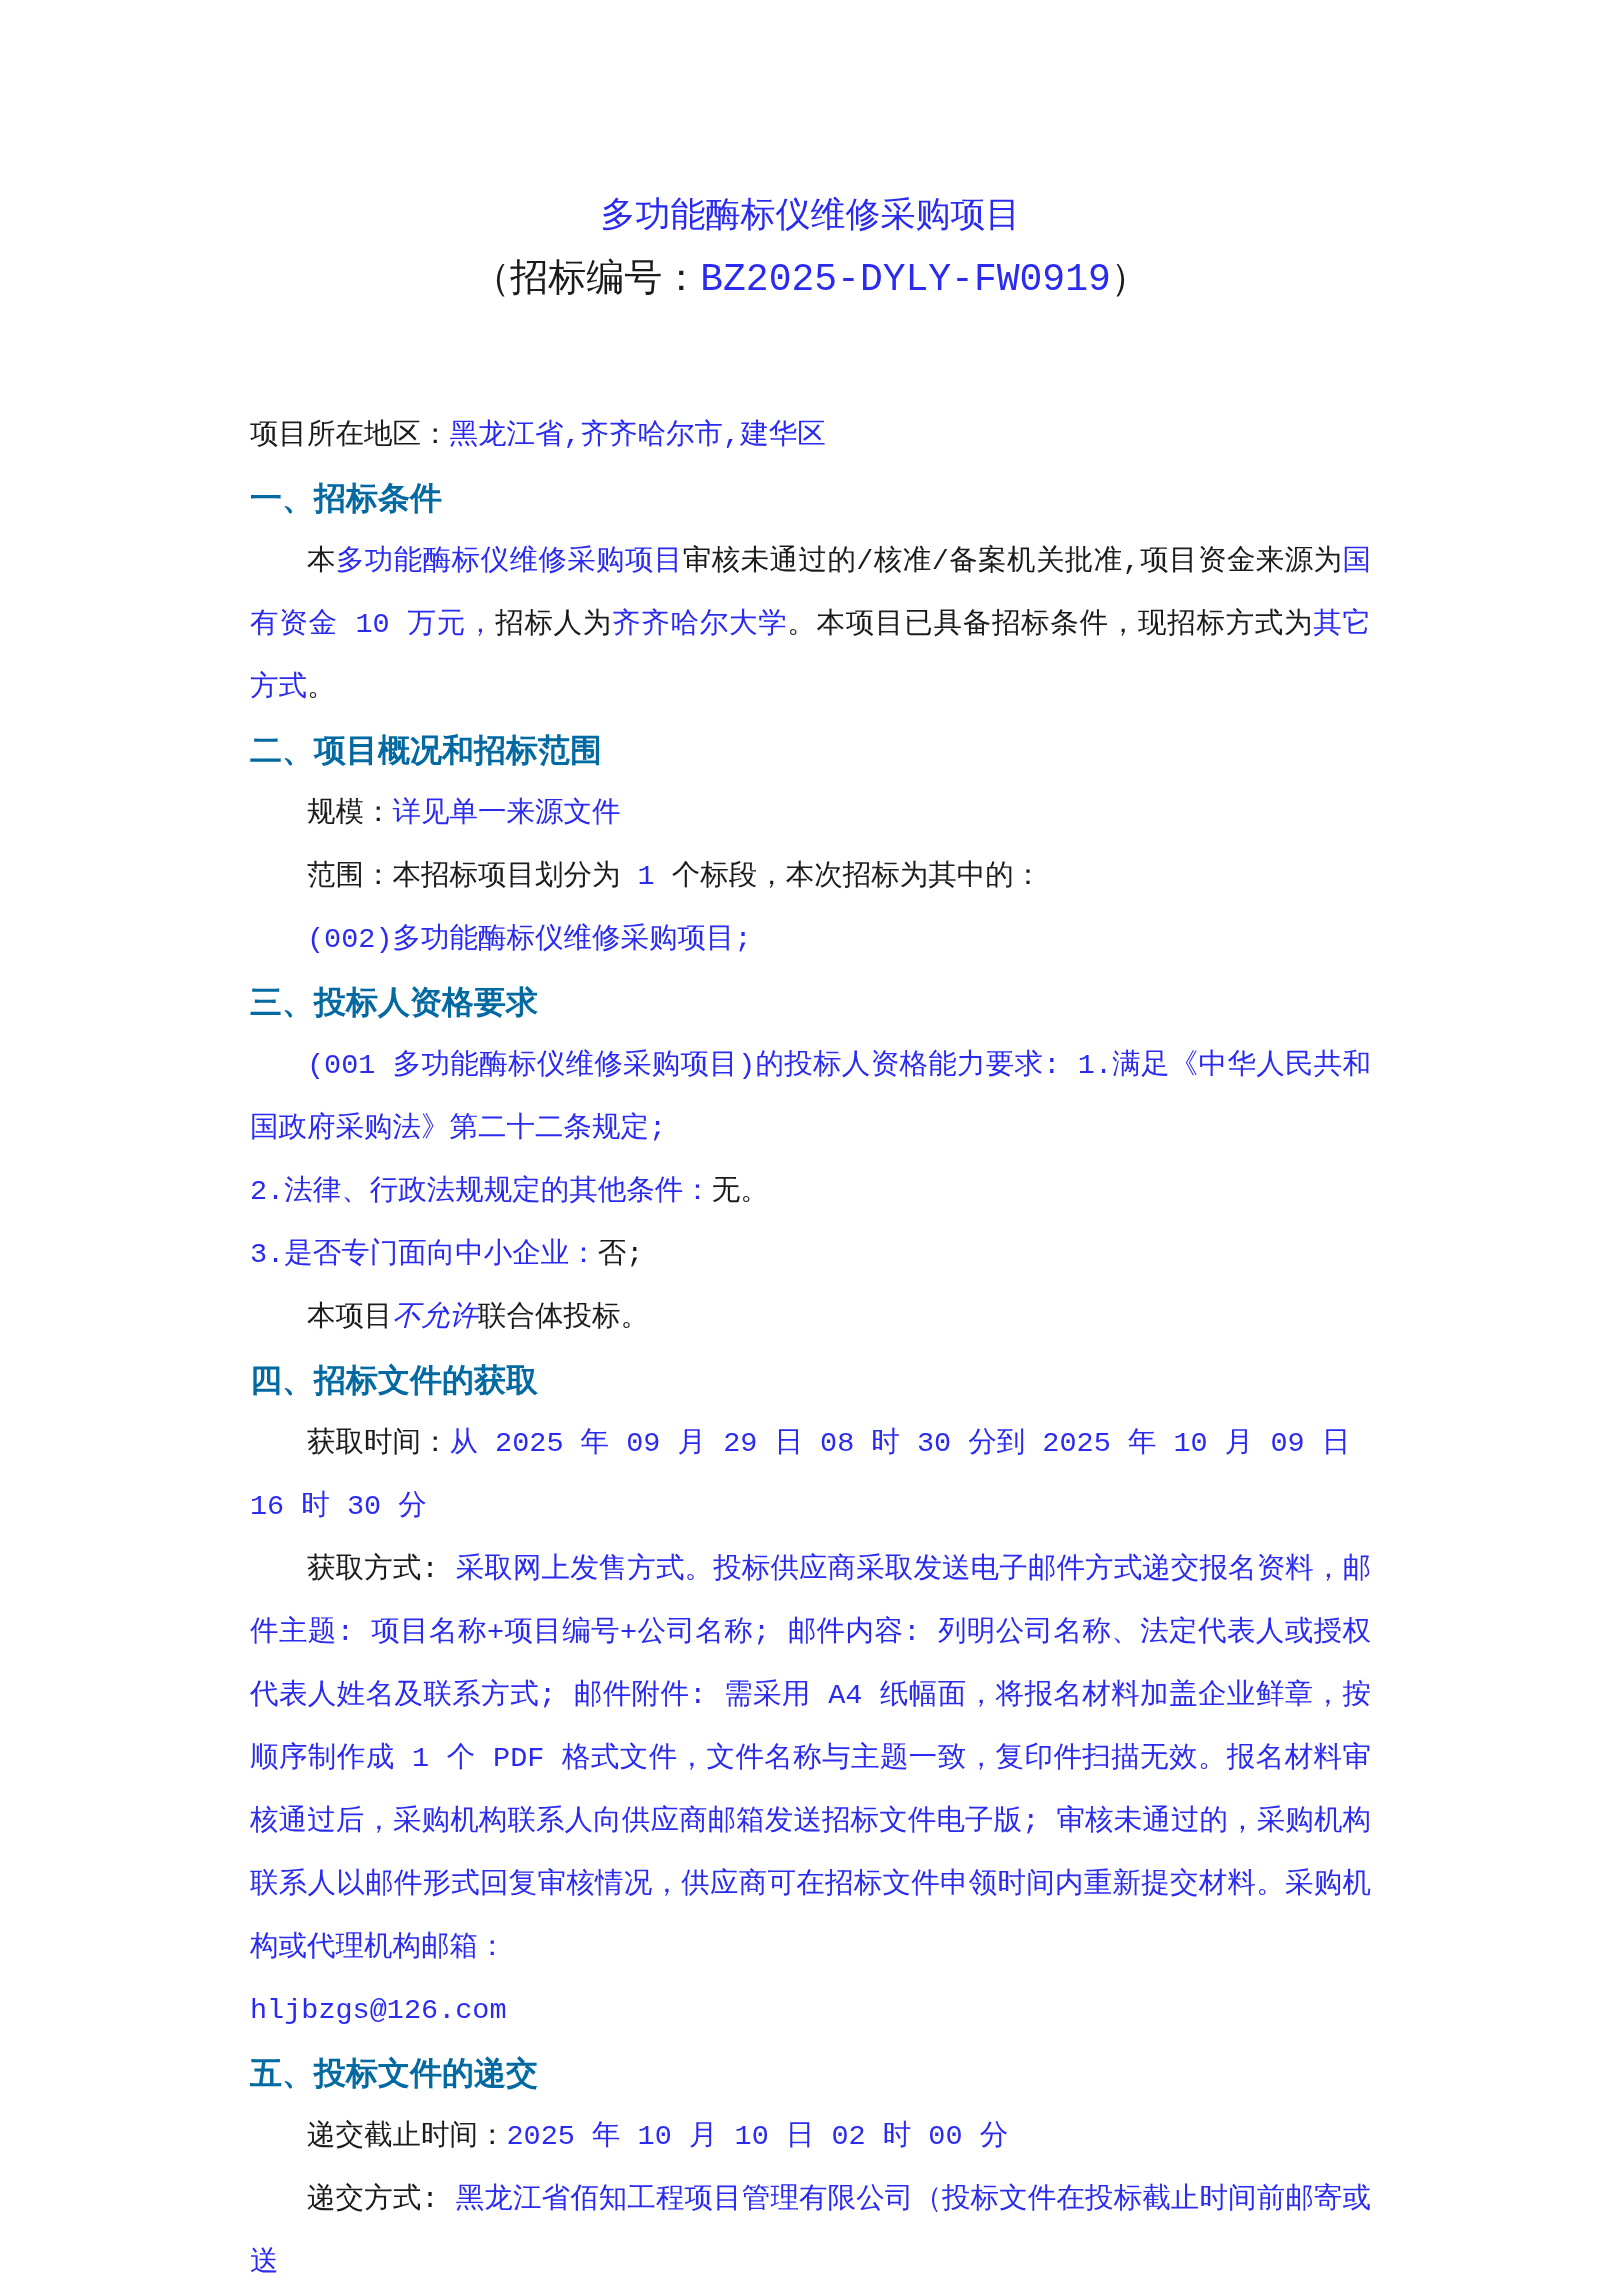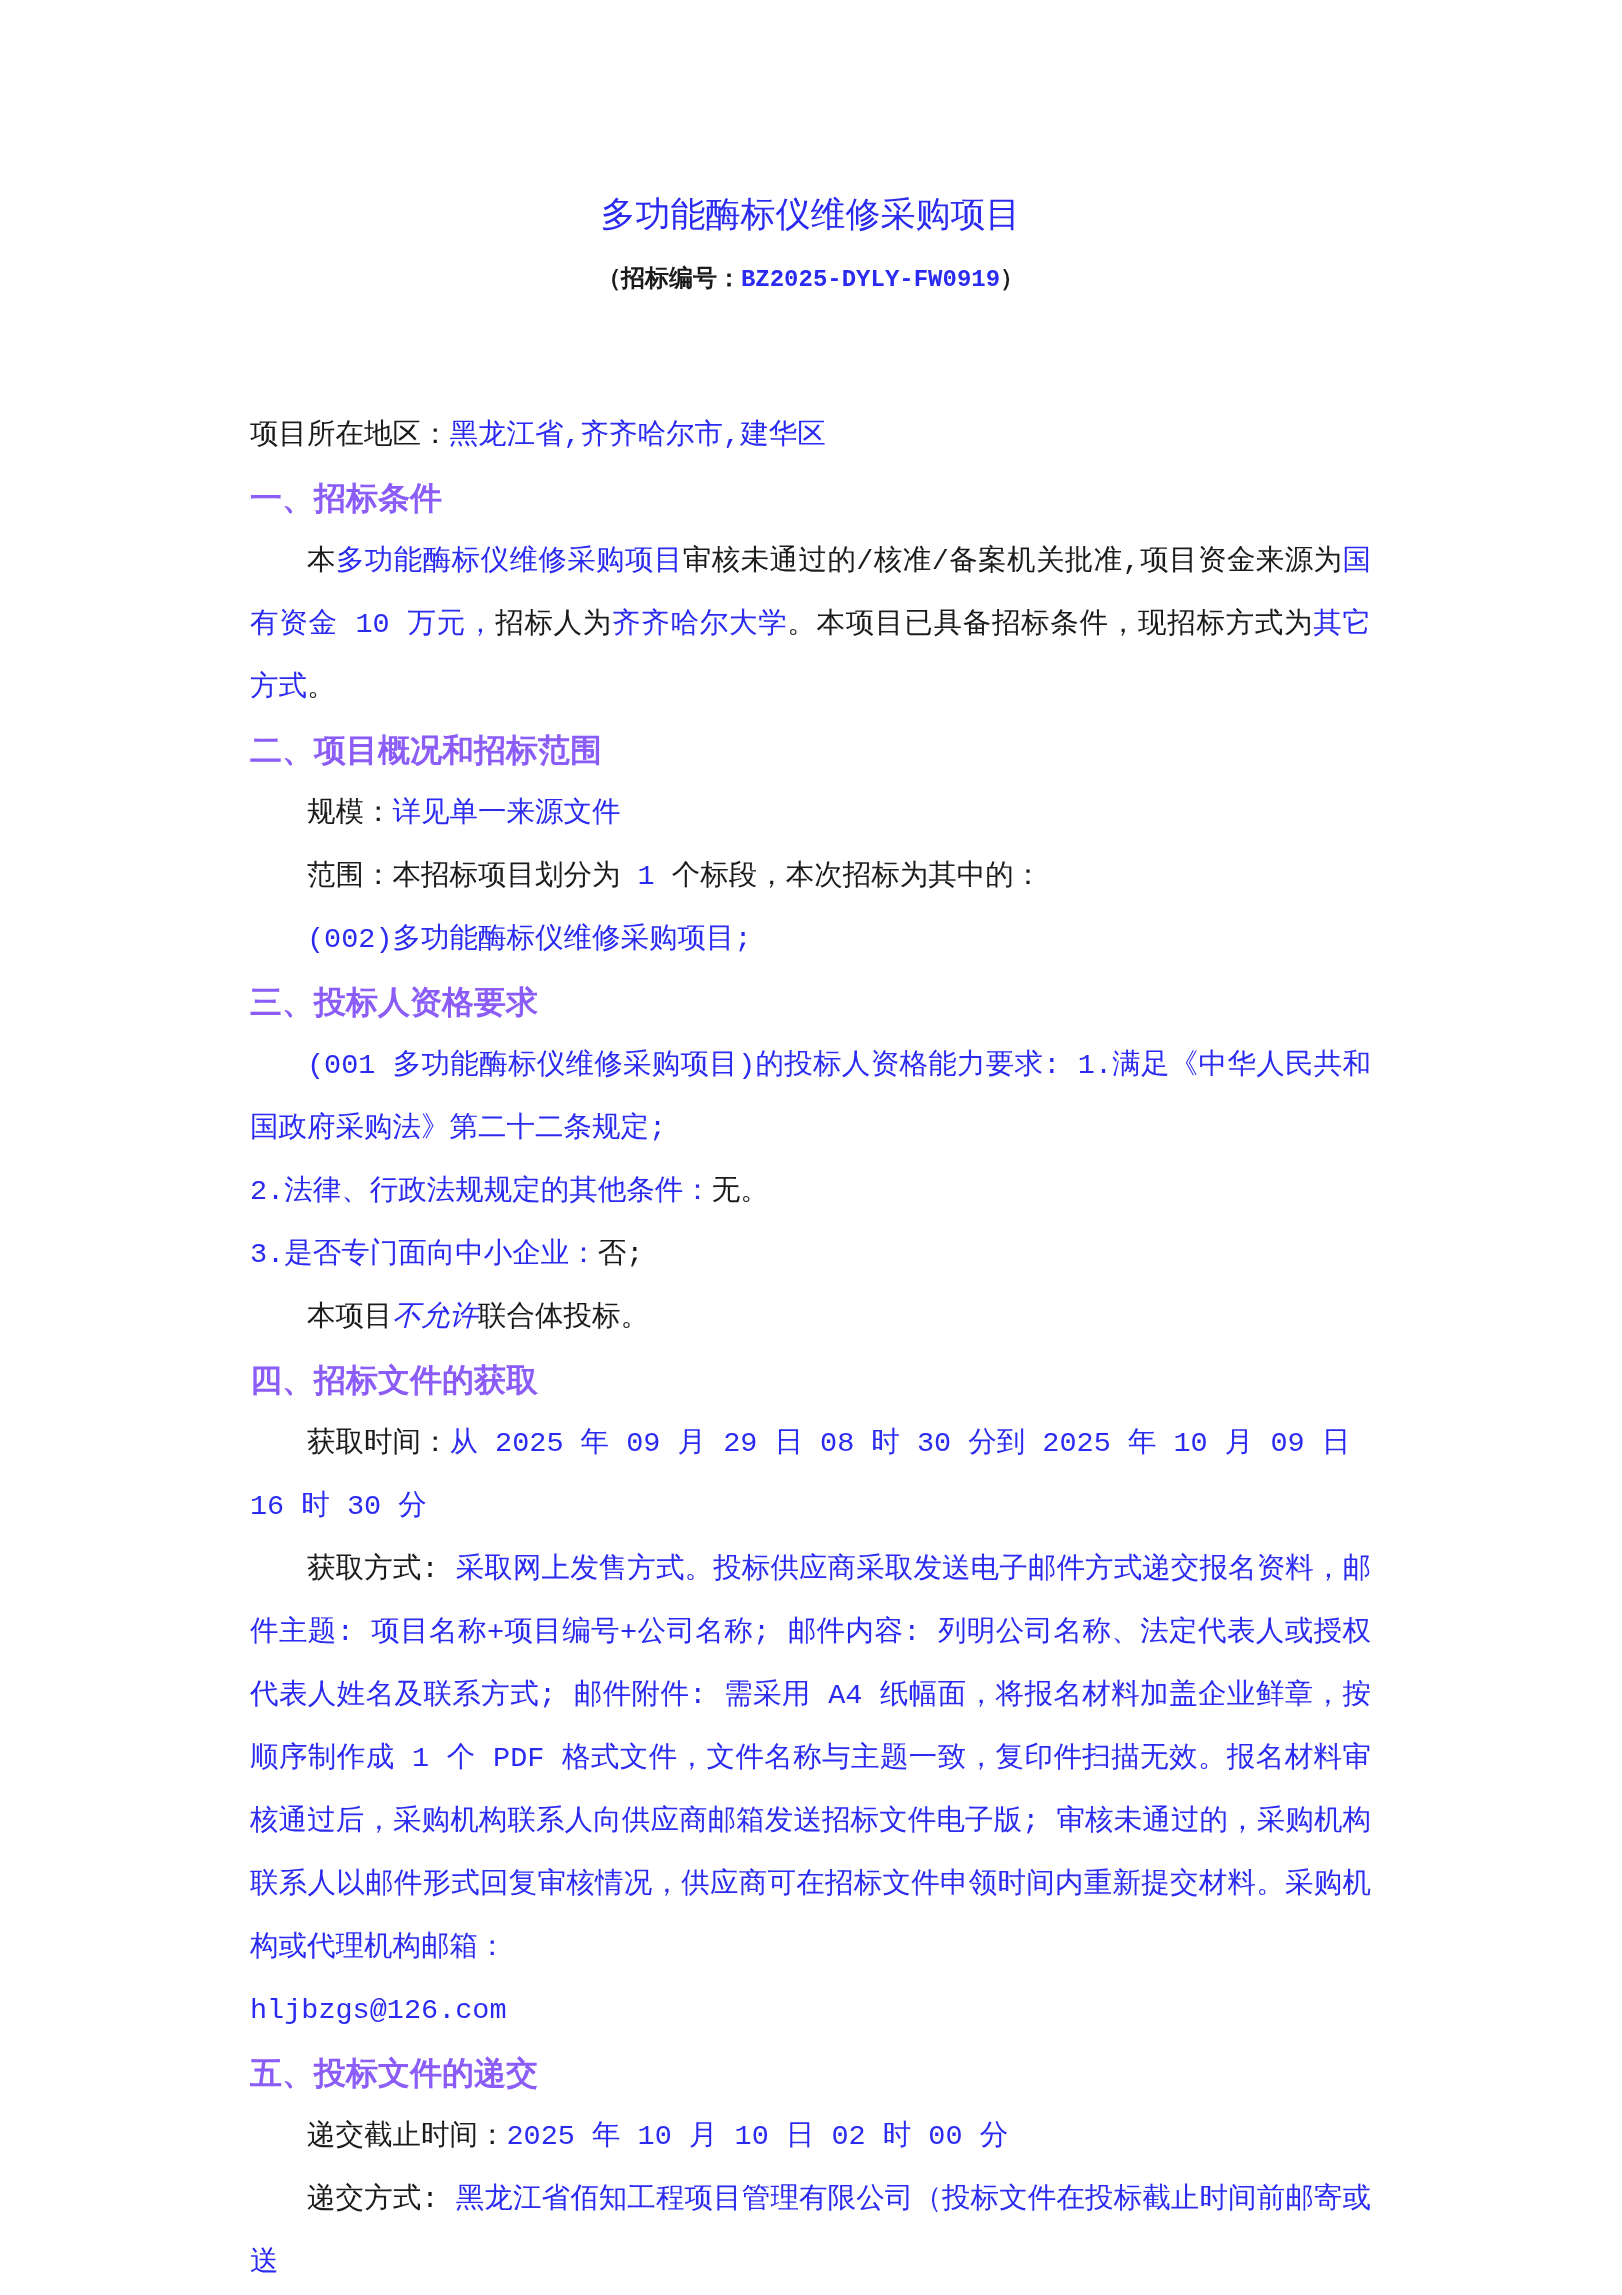--- a/index.html
+++ b/index.html
@@ -9,25 +9,25 @@
     font-family:"Liberation Mono","Liberation Serif",serif;
     color:var(--ink);
   }
   .doc { padding:181px 251px 6px 250px; font-size:28.5px; line-height:63px; }
   .title {
     font-size:35px; font-weight:normal; text-align:center;
     color:var(--blue); margin:0; line-height:67px;
     font-family:"Liberation Serif",serif;
   }
   .subtitle {
-    font-size:24px; text-align:center; margin:0 0 93px 0; line-height:63px;font-weight:bold;
+    font-size:38px; text-align:center; margin:0 0 93px 0; line-height:63px;
   }
   h2.h {
     font-family:"Liberation Sans",sans-serif; font-weight:bold;
-    font-size:32px; margin:0; line-height:63px; color:#8b5cf6;
+    font-size:32px; margin:0; line-height:63px; color:#0369a1;
   }
   p { margin:0; }
   .indent { text-indent:57px; }
   .just { text-align:justify; text-justify:inter-ideograph; }
   .b { color:var(--blue); }
   .k { color:var(--ink); }
   .i { font-style:italic; }
 </style>
 </head>
 <body>

